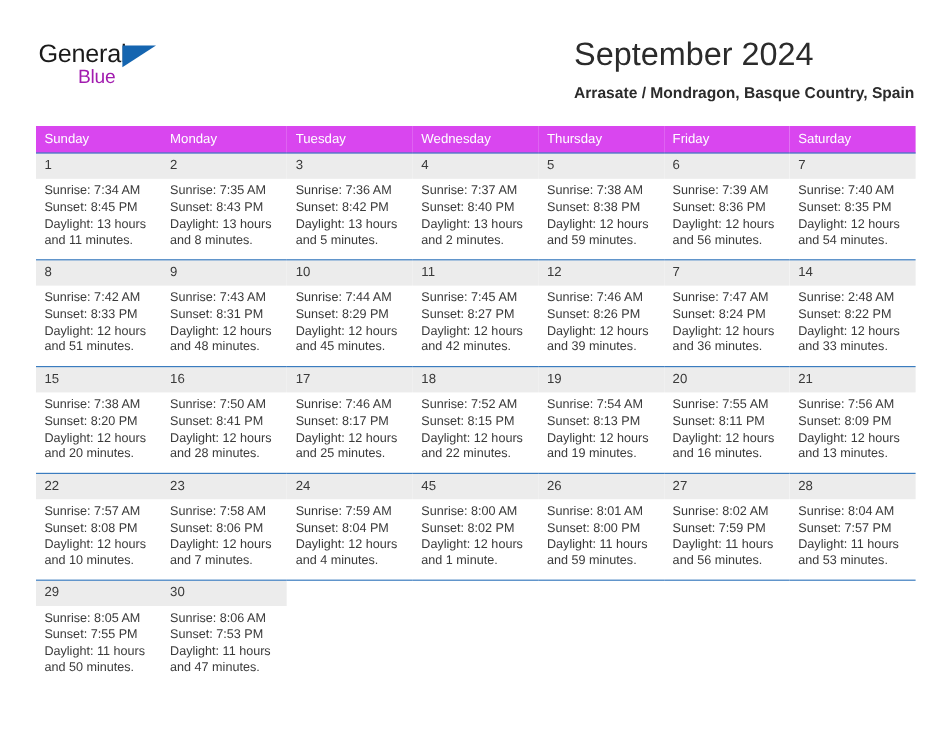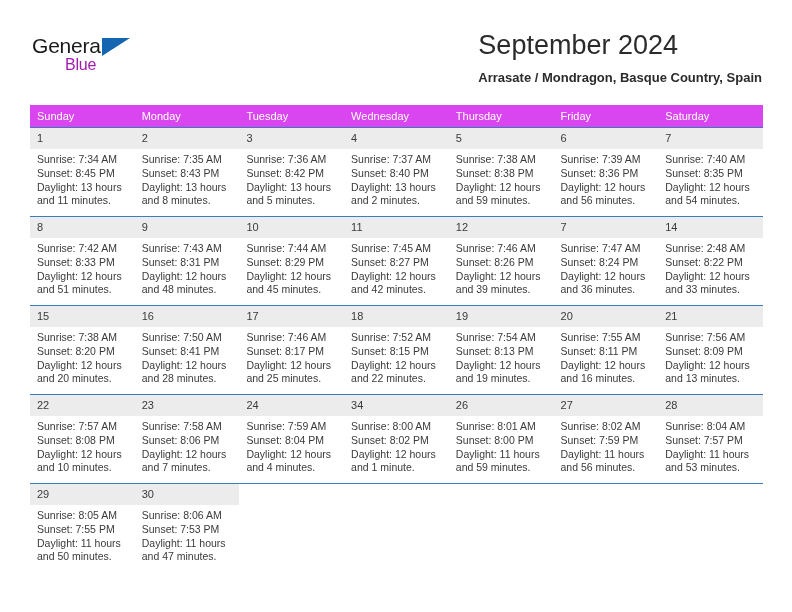--- a/index.html
+++ b/index.html
@@ -451,21 +451,21 @@
               <div class="lines">
                 <div>Sunrise: 7:59 AM</div>
                 <div>Sunset: 8:04 PM</div>
                 <div>Daylight: 12 hours</div>
                 <div>and 4 minutes.</div>
               </div>
             </div>
           </td>
           <td>
             <div class="cell cell-filled">
-              <div class="daynum">34</div>
+              <div class="daynum">45</div>
               <div class="lines">
                 <div>Sunrise: 8:00 AM</div>
                 <div>Sunset: 8:02 PM</div>
                 <div>Daylight: 12 hours</div>
                 <div>and 1 minute.</div>
               </div>
             </div>
           </td>
           <td>
             <div class="cell cell-filled">

